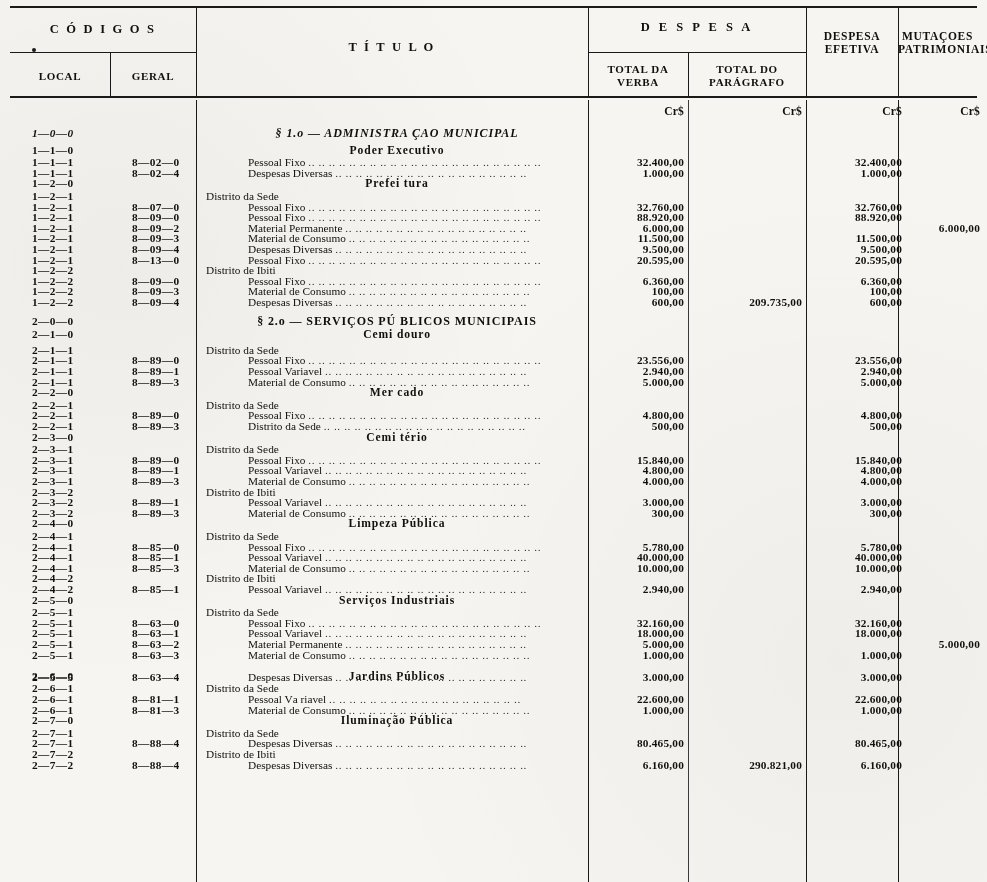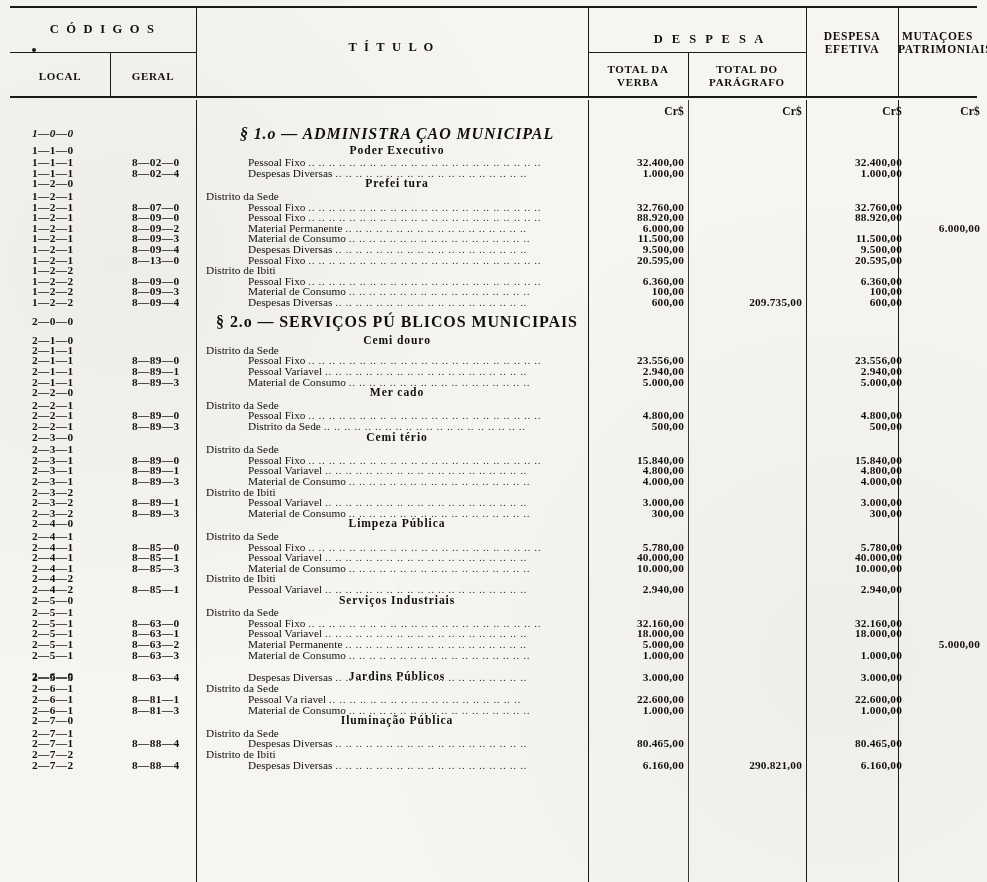--- a/index.html
+++ b/index.html
@@ -153,21 +153,21 @@
     font-weight: bold;
     letter-spacing: 0.2px;
   }
 
   .section-head {
     position: absolute;
     left: 196px;
     width: 382px;
     text-align: center;
     font-weight: bold;
-    font-size: 16px;
+    font-size: 12px;
     letter-spacing: 0.9px;
   }
   .group-head {
     position: absolute;
     left: 196px;
     width: 382px;
     text-align: center;
     font-weight: bold;
     font-size: 11.6px;
     letter-spacing: 0.9px;
@@ -201,21 +201,21 @@
     <div class="hline" style="left:578px; width:218px; top:44px;"></div>
 
     <div class="dot-mark"></div>
 
     <div class="hdr-cell" style="left:0; top:14px; width:186px;">C Ó D I G O S</div>
     <div class="hdr-sub" style="left:0; top:62px; width:100px;">LOCAL</div>
     <div class="hdr-sub" style="left:100px; top:62px; width:86px;">GERAL</div>
 
     <div class="hdr-cell" style="left:186px; top:32px; width:392px;">T Í T U L O</div>
 
-    <div class="hdr-cell" style="left:591px; top:12px; width:218px; letter-spacing:3px;margin-top:12px;">D E S P E S A</div>
+    <div class="hdr-cell" style="left:578px; top:12px; width:218px; letter-spacing:3px;">D E S P E S A</div>
     <div class="hdr-sub" style="left:578px; top:55px; width:100px;">TOTAL DA VERBA</div>
     <div class="hdr-sub" style="left:678px; top:55px; width:118px;">TOTAL DO PARÁGRAFO</div>
 
     <div class="hdr-sub" style="left:796px; top:22px; width:92px; font-size:11.5px;">DESPESA EFETIVA</div>
     <div class="hdr-sub" style="left:888px; top:22px; width:79px; font-size:11.5px;">MUTAÇOES PATRIMONIAIS</div>
   </div>
 
   <div class="double-rule" style="top:96px;"></div>
 
   <div class="body-area">
@@ -349,21 +349,21 @@
           <div class="c-titulo indent"><span class="t">Despesas Diversas </span><span class="leader">.. ..  .. .. ..  .. .. ..  .. .. ..  .. .. ..  .. .. ..  .. .. </span></div>
           <div class="c-verba">600,00</div>
           <div class="c-paragrafo">209.735,00</div>
           <div class="c-efetiva">600,00</div>
           <div class="c-mutacoes"></div>
         </div>
         <div class="row" style="top: 215.6px;">
           <div class="c-local">2—0—0</div>
           <div class="section-head">§ 2.o  —  SERVIÇOS PÚ BLICOS    MUNICIPAIS</div>
         </div>
-        <div class="row" style="top: 235px;">
+        <div class="row" style="top: 229px;">
           <div class="c-local">2—1—0</div>
           <div class="group-head">Cemi douro</div>
         </div>
         <div class="row" style="top: 244.8px;">
           <div class="c-local">2—1—1</div>
           <div class="c-titulo">Distrito da Sede</div>
         </div>
         <div class="row" style="top: 255.4px;">
           <div class="c-local">2—1—1</div>
           <div class="c-geral">8—89—0</div>

